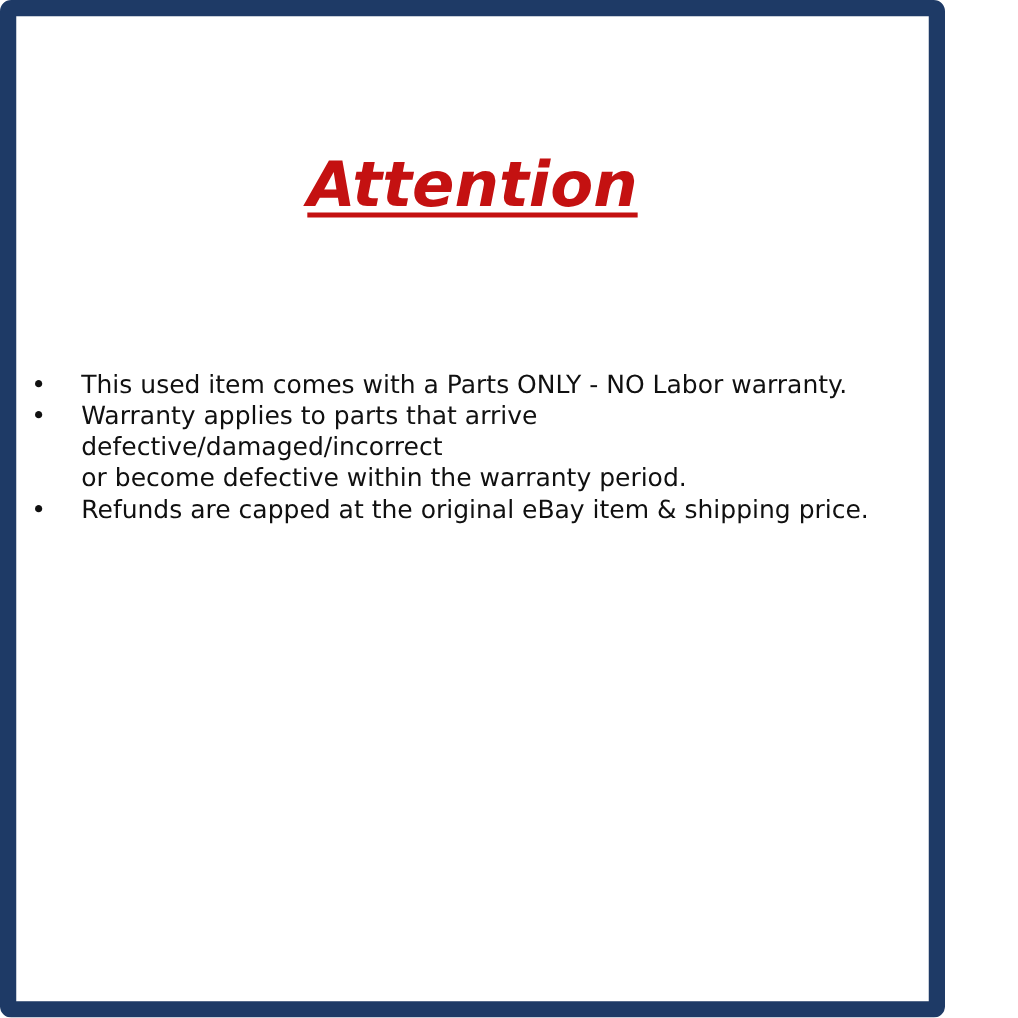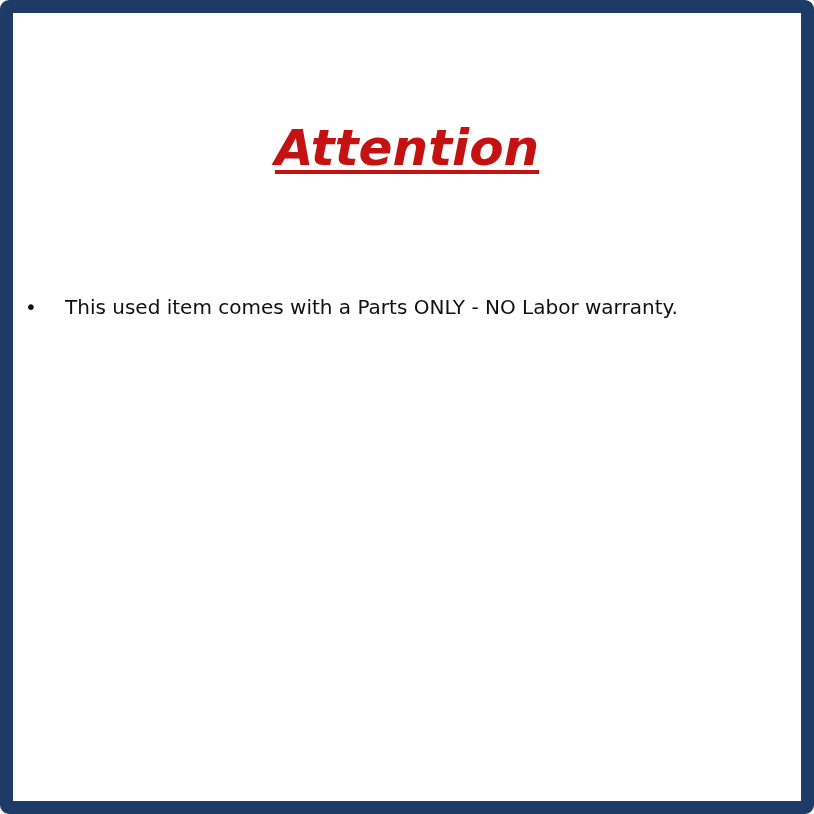--- a/index.html
+++ b/index.html
@@ -7,21 +7,21 @@
     padding: 0;
     background: #ffffff;
   }
   body {
     width: 814px;
     height: 814px;
     font-family: "DejaVu Sans", "Liberation Sans", sans-serif;
   }
   .frame {
     box-sizing: border-box;
-    width: 814px;
+    width: 756px;
     height: 814px;
     background: #ffffff;
     border: 13px solid #1e3a66;
     border-radius: 9px;
     overflow: hidden;
   }
   .heading {
     margin: 106px 0 0 0;
     text-align: center;
     font-size: 50px;
@@ -54,14 +54,17 @@
   }
 </style>
 </head>
 <body>
 
 <div class="frame">
   <h1 class="heading">Attention</h1>
 
   <ul class="bullets">
     <li>This used item comes with a Parts ONLY - NO Labor warranty.</li>
+    <li>Warranty applies to parts that arrive defective/damaged/incorrect
+or become defective within the warranty period.</li>
+    <li>Refunds are capped at the original eBay item &amp; shipping price.</li>
   </ul>
 </div>
 
 </body></html>

